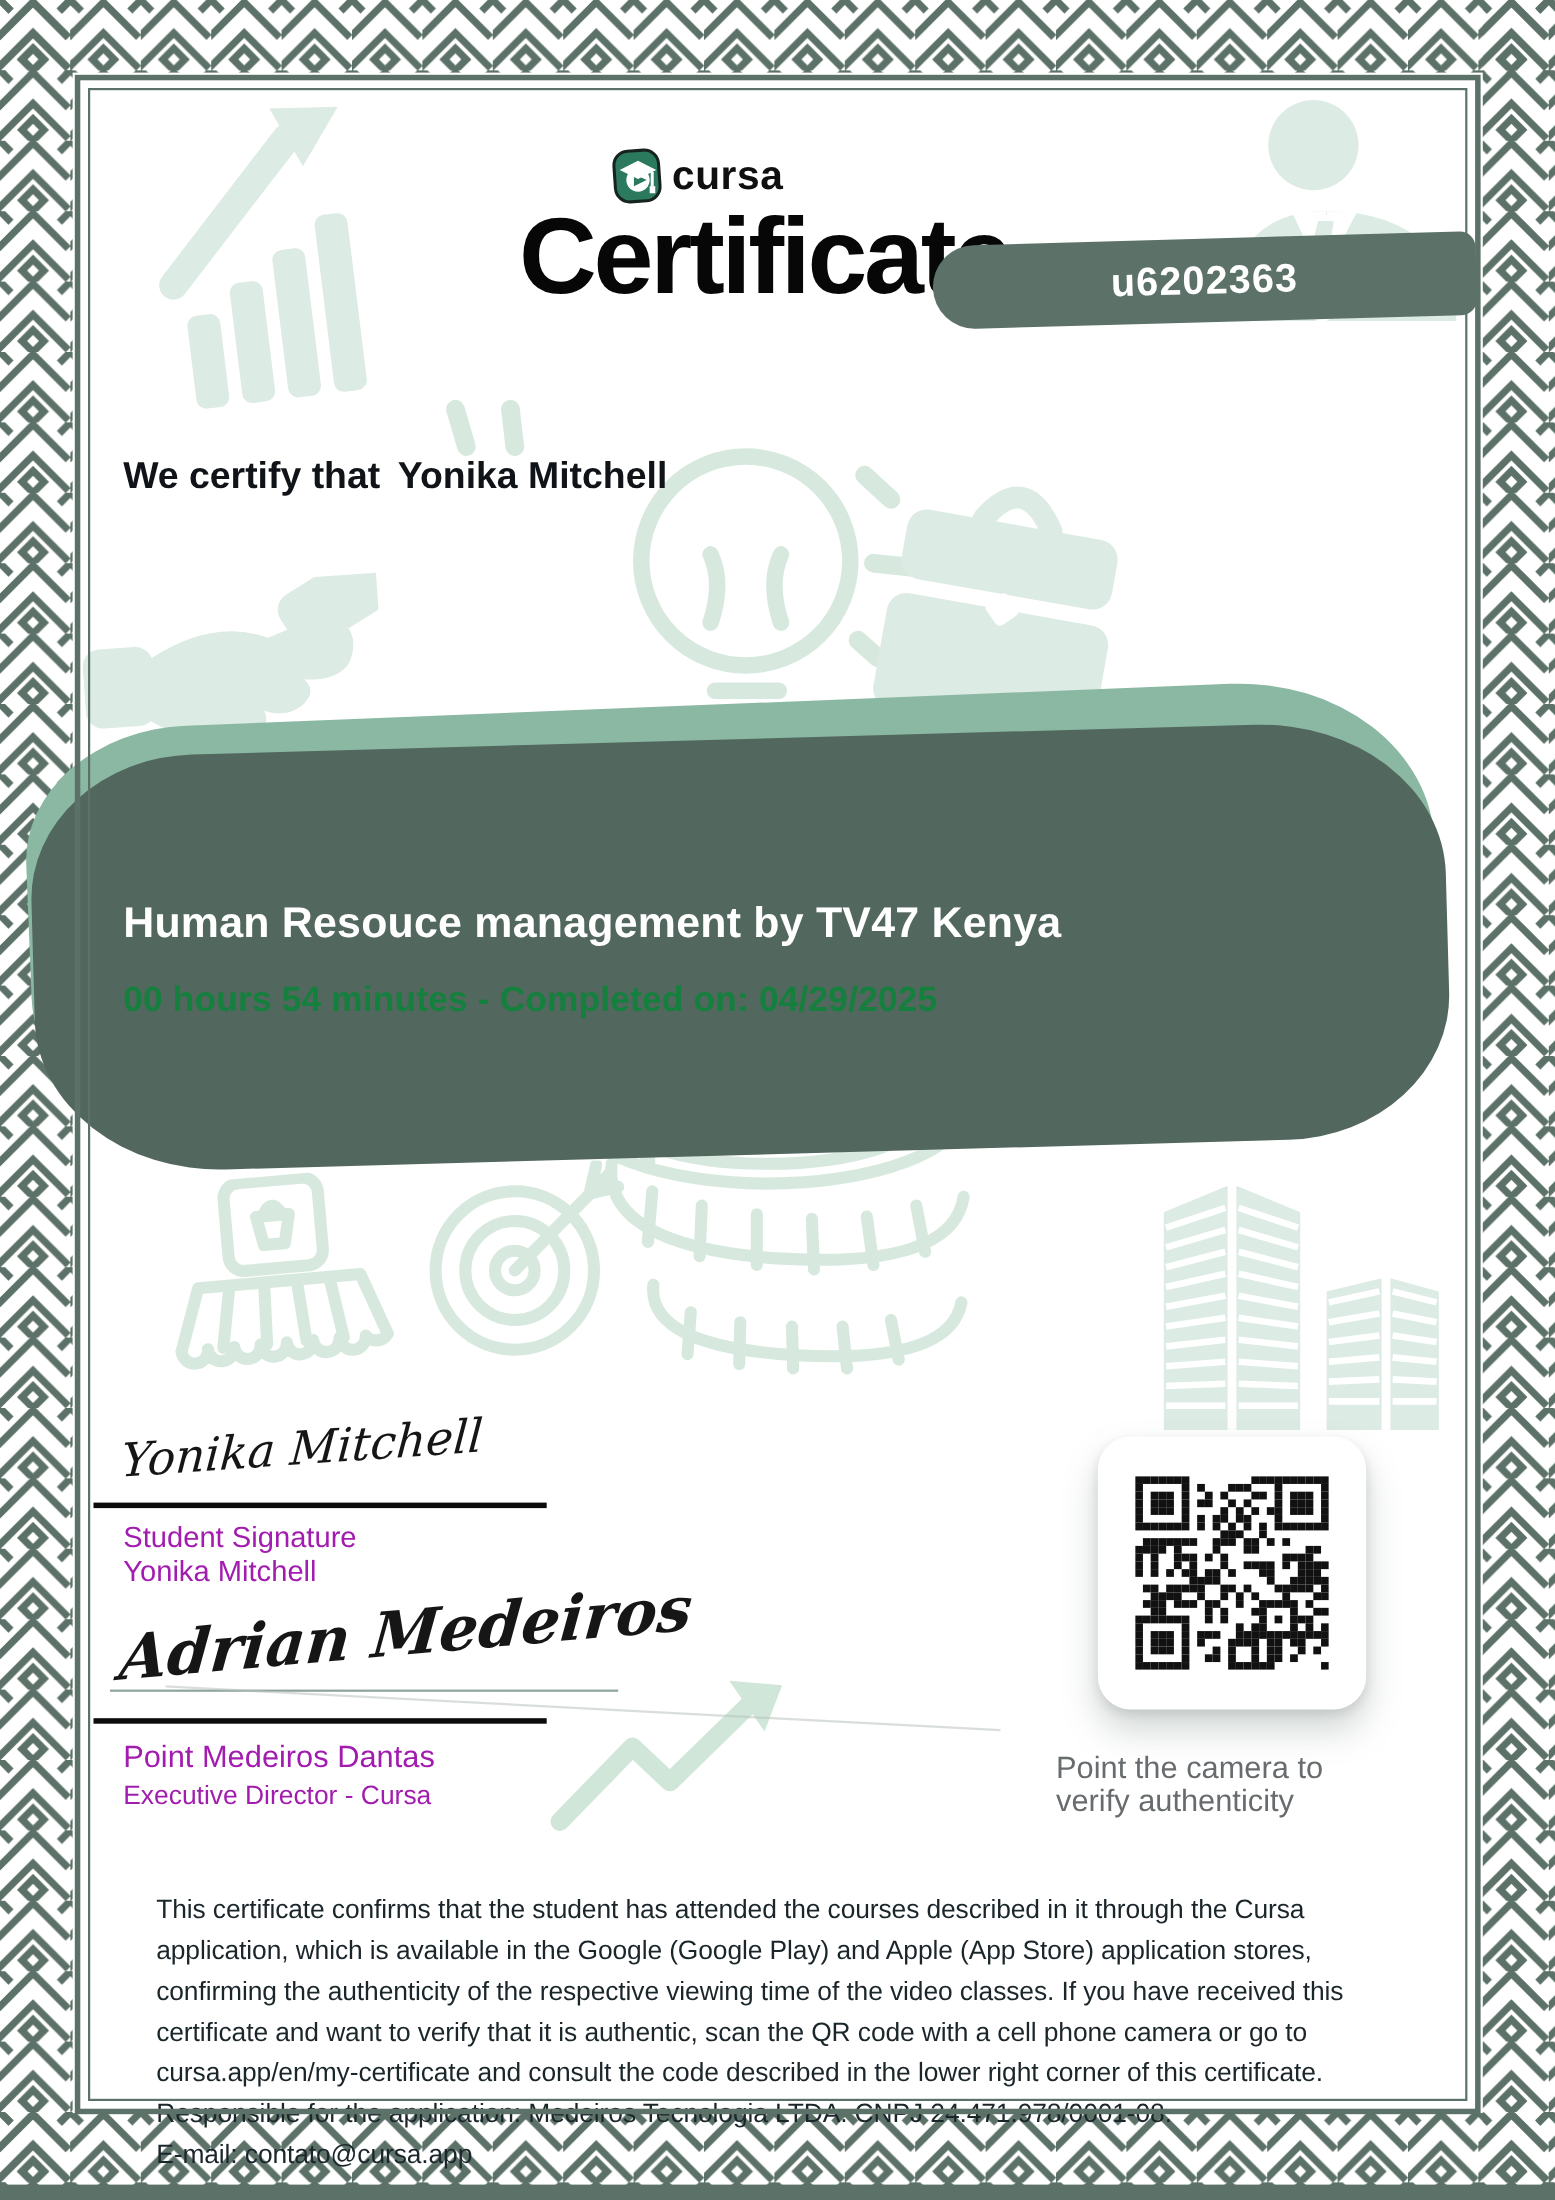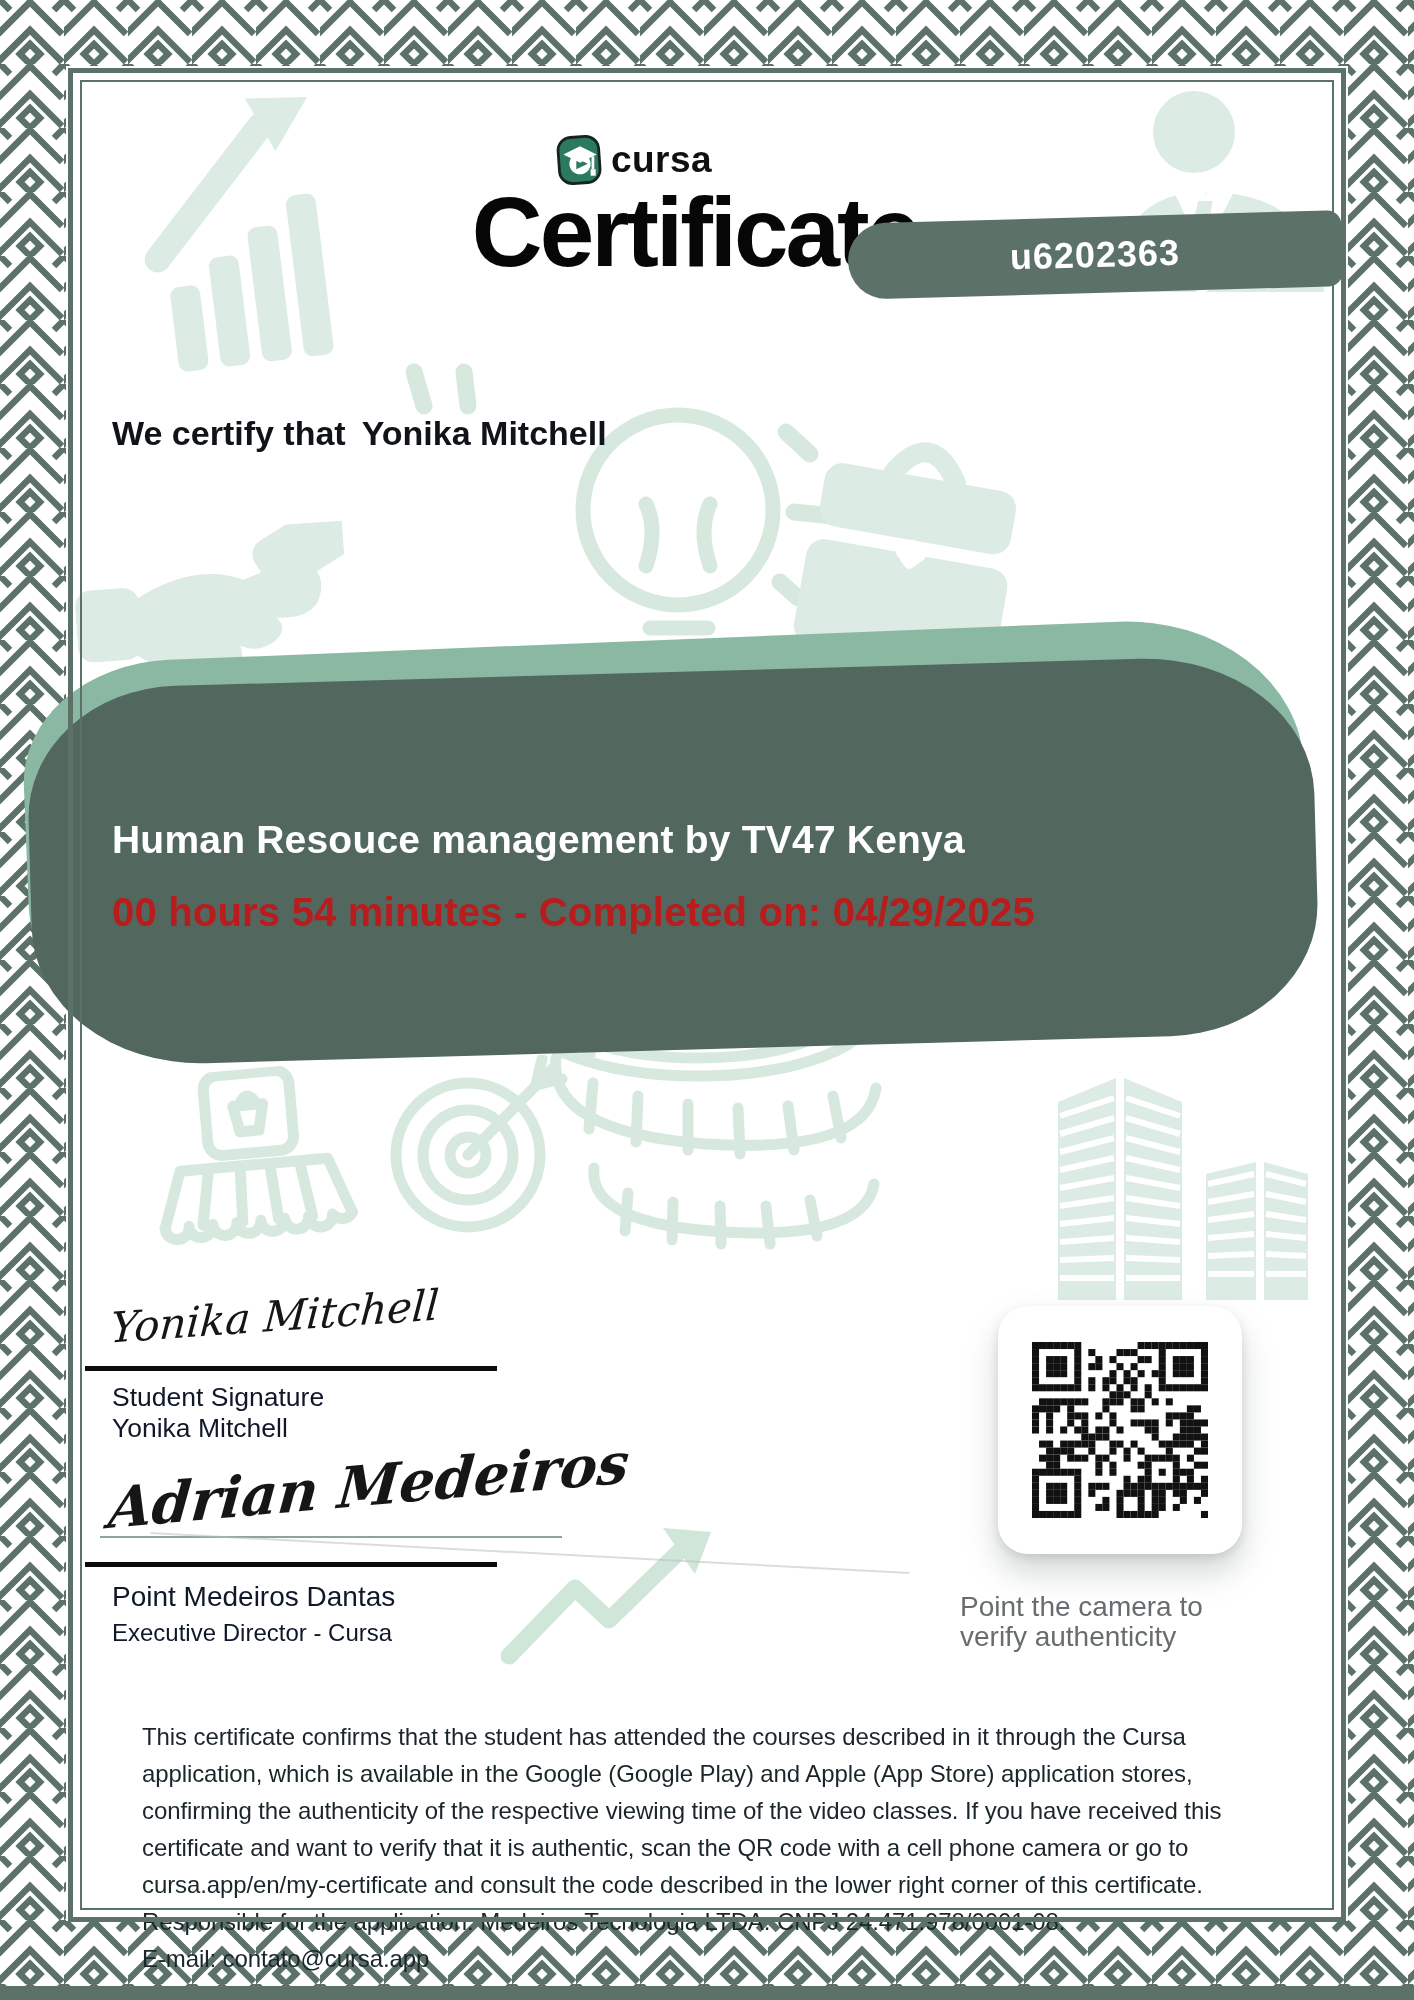--- a/index.html
+++ b/index.html
@@ -46,30 +46,30 @@
     left:26px;top:640px;width:1280px;height:372px;background:var(--blob-light);
     border-radius:150px 180px 160px 150px / 120px 150px 140px 130px;
     transform:rotate(-2.3deg);
   }
   .blob-dark{
     left:30px;top:672px;width:1286px;height:378px;background:var(--blob-dark);
     border-radius:150px 170px 150px 170px / 130px 140px 130px 140px;
     transform:rotate(-1.6deg);
   }
   .course-title{left:112px;top:818px;font-size:39px;font-weight:700;color:#ffffff;letter-spacing:.2px;}
-  .course-meta{left:112px;top:890px;font-size:40px;font-weight:700;color:#b91c1c;letter-spacing:.2px;}
+  .course-meta{left:112px;top:890px;font-size:32px;font-weight:700;color:#15803d;letter-spacing:.2px;}
 
   
   .script{font-family:"DejaVu Serif", serif;font-style:italic;color:#161616;}
   .sig1{left:110px;top:1292px;font-size:42px;transform:rotate(-4deg) skewX(-8deg);}
   .sig2{left:108px;top:1452px;font-size:56px;font-weight:600;transform:rotate(-5deg) skewX(-10deg);}
   .rule-thick{height:5px;background:#0c0c0c;}
   .rule-thin{height:2px;background:#8fa39c;}
   .rule-faint{height:2px;background:#b9c2bd;opacity:.55;}
-  .sig-label{font-size:26.5px;color:#0f172a;line-height:30px;}
+  .sig-label{font-size:26.5px;color:#a21caf;line-height:30px;}
 
   
   .qr-card{
     left:998px;top:1306px;width:244px;height:248px;background:#fff;border-radius:30px;
     box-shadow:0 18px 32px rgba(90,110,100,.28), 0 4px 10px rgba(0,0,0,.10);
     display:flex;align-items:center;justify-content:center;
   }
   .qr-caption{left:960px;top:1592px;width:320px;text-align:left;font-size:28px;font-weight:400;
     color:var(--gray);line-height:30px;white-space:pre-line;}
 

